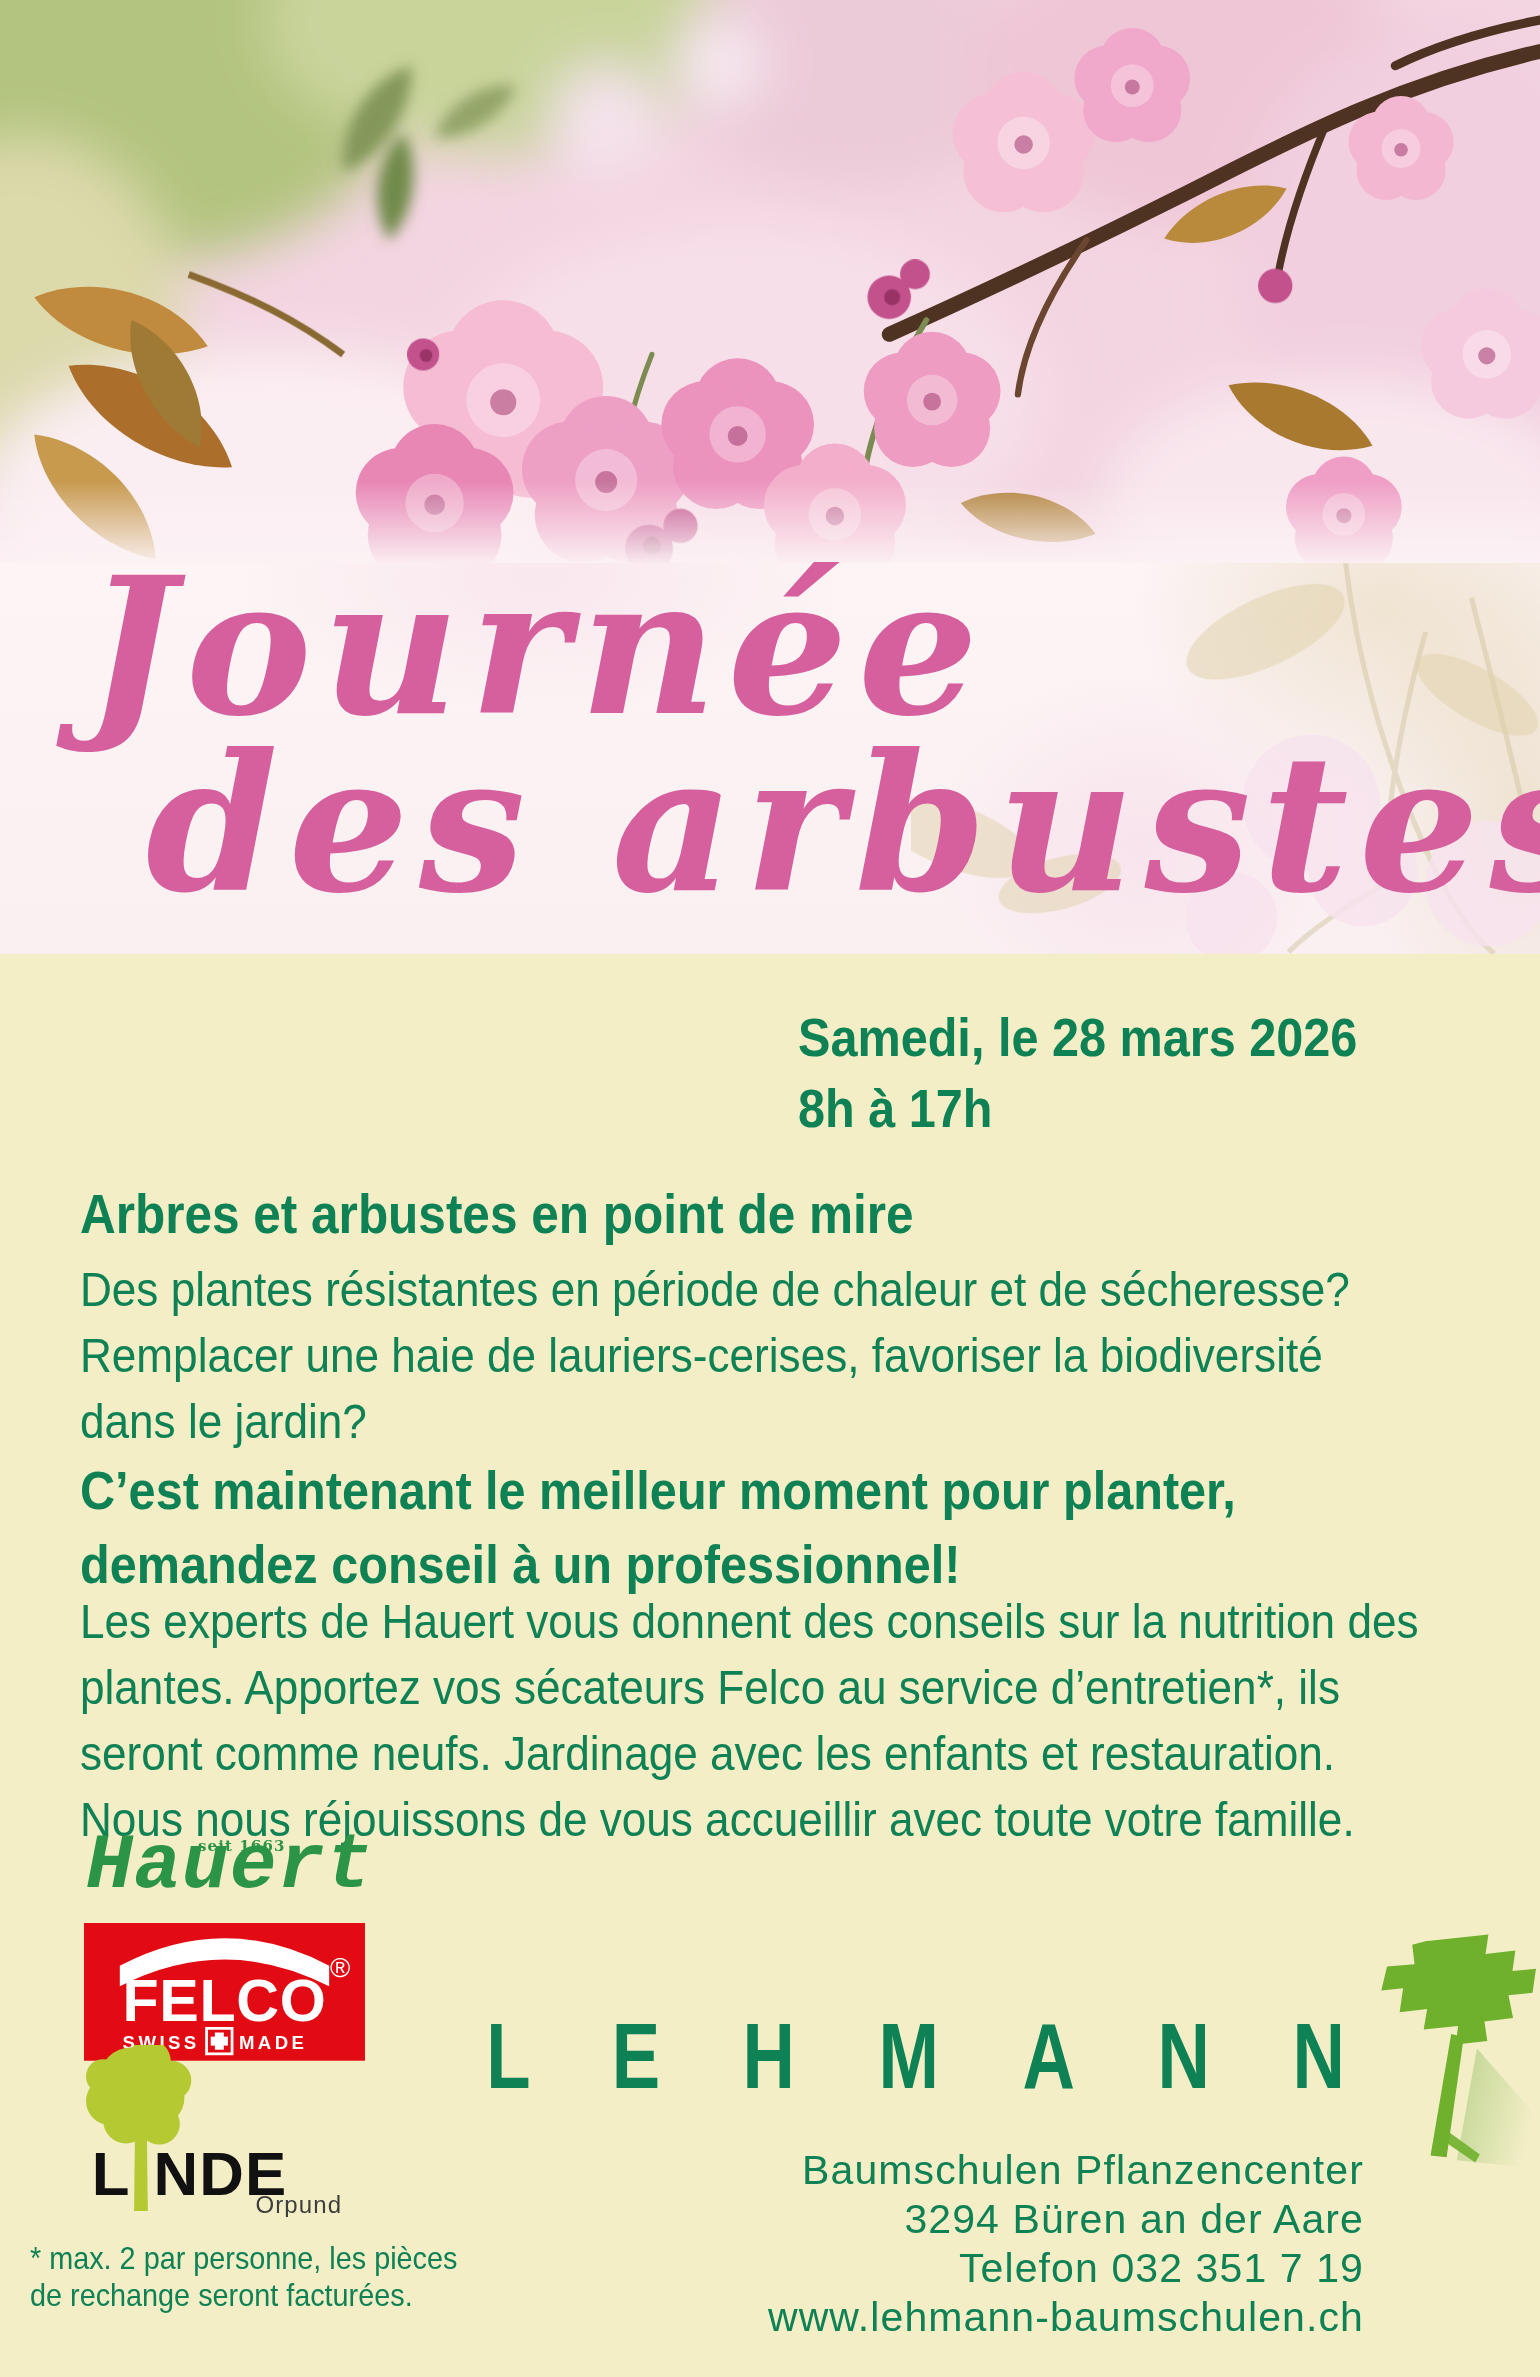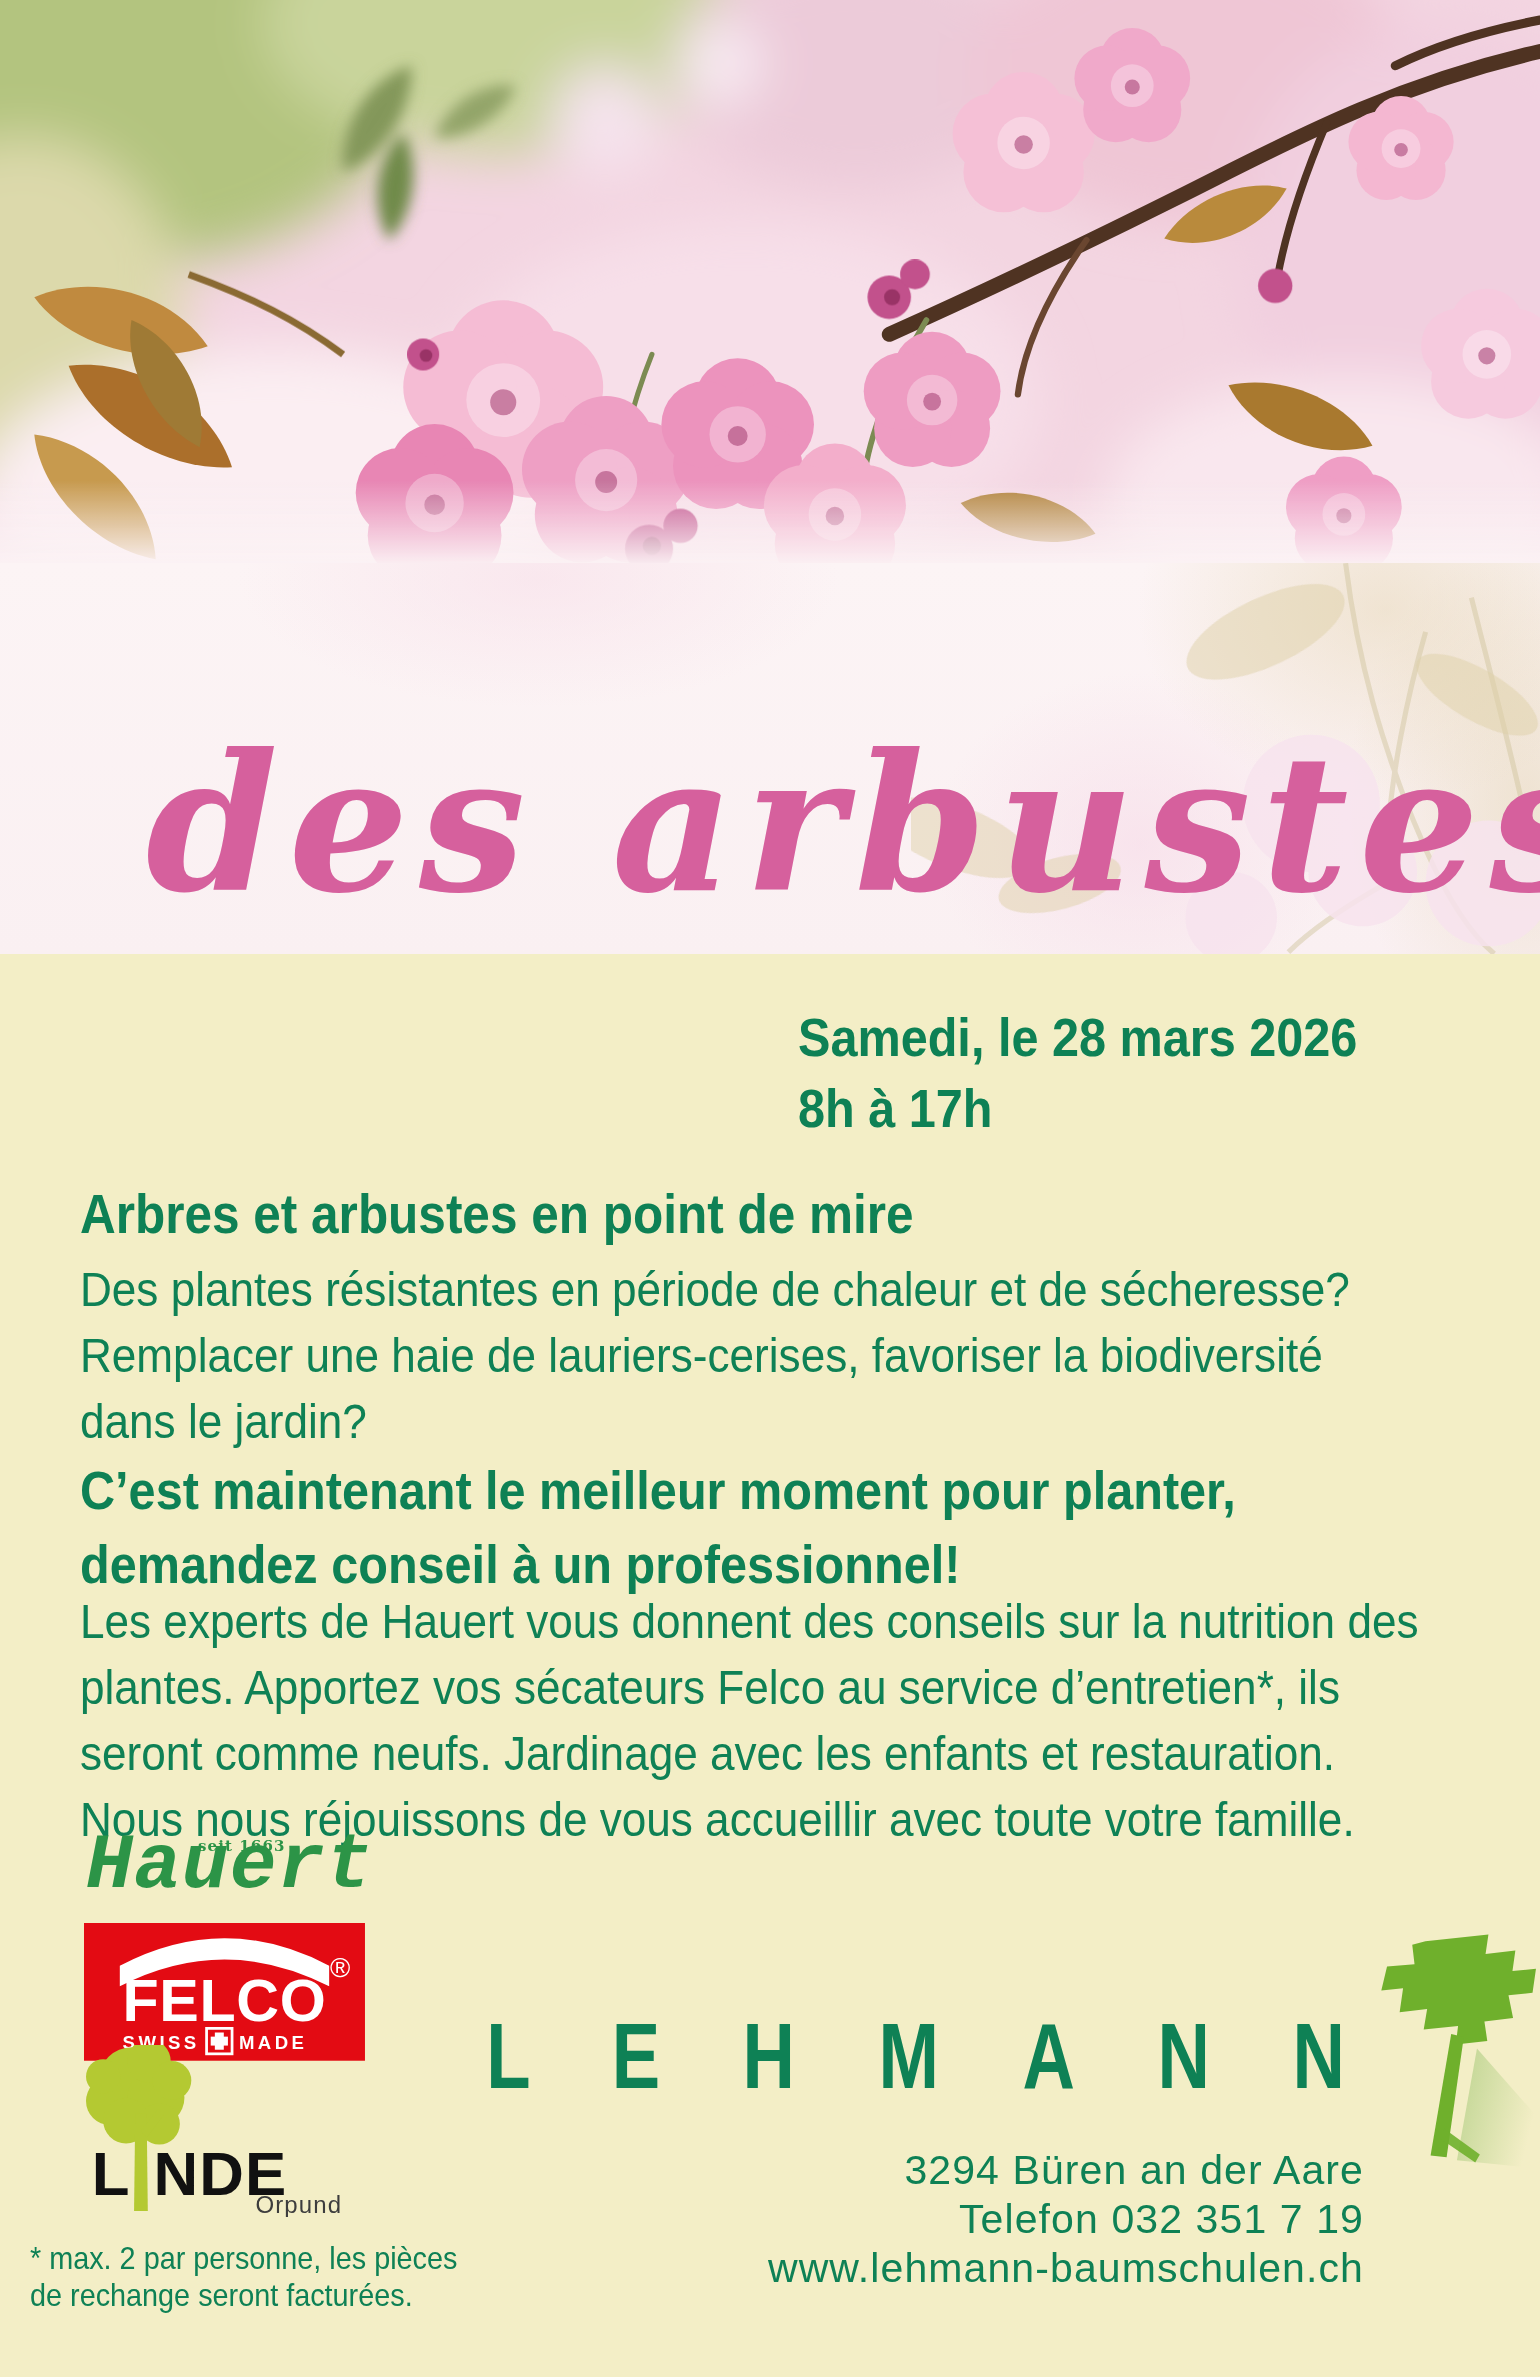--- a/index.html
+++ b/index.html
@@ -197,20 +197,21 @@
         <ellipse cx="80" cy="480" rx="140" ry="55" transform="rotate(20 80 480)"></ellipse>
         <ellipse cx="260" cy="560" rx="110" ry="45" transform="rotate(-15 260 560)"></ellipse>
       </g>
       <g fill="#f7e3ee" opacity=".85">
         <circle cx="700" cy="420" r="120"></circle>
           <circle cx="790" cy="540" r="95"></circle>
         <circle cx="1010" cy="560" r="110"></circle>
           <circle cx="560" cy="620" r="80"></circle>
       </g>
     </svg>
+    <div class="title-line l1">Journée</div>
     <div class="title-line l2">des arbustes</div>
   </div>
 
   <div class="txt date-block squeeze">
     <div>Samedi, le 28 mars 2026</div>
     <div>8h à 17h</div>
   </div>
 
   <div class="txt headline squeeze">Arbres et arbustes en point de mire</div>
 
@@ -282,20 +283,21 @@
       <span class="wm-letter">L</span>
       <span class="wm-letter">E</span>
       <span class="wm-letter">H</span>
       <span class="wm-letter">M</span>
       <span class="wm-letter">A</span>
       <span class="wm-letter">N</span>
       <span class="wm-letter">N</span>
     </div>
 
   <div class="address">
+    <div>Baumschulen Pflanzencenter</div>
     <div>3294 Büren an der Aare</div>
     <div>Telefon 032 351 7 19</div>
     <div>www.lehmann-baumschulen.ch</div>
   </div>
 
   <div class="tree">
     <svg viewBox="0 0 295 415">
       <defs>
         <linearGradient id="shGrad" x1="0" y1="0" x2="1" y2=".35">
           <stop offset="0" stop-color="#8fbe62" stop-opacity=".55"></stop>

